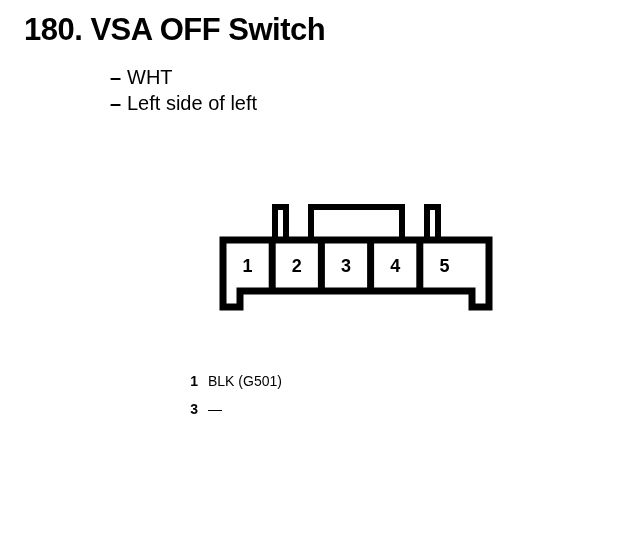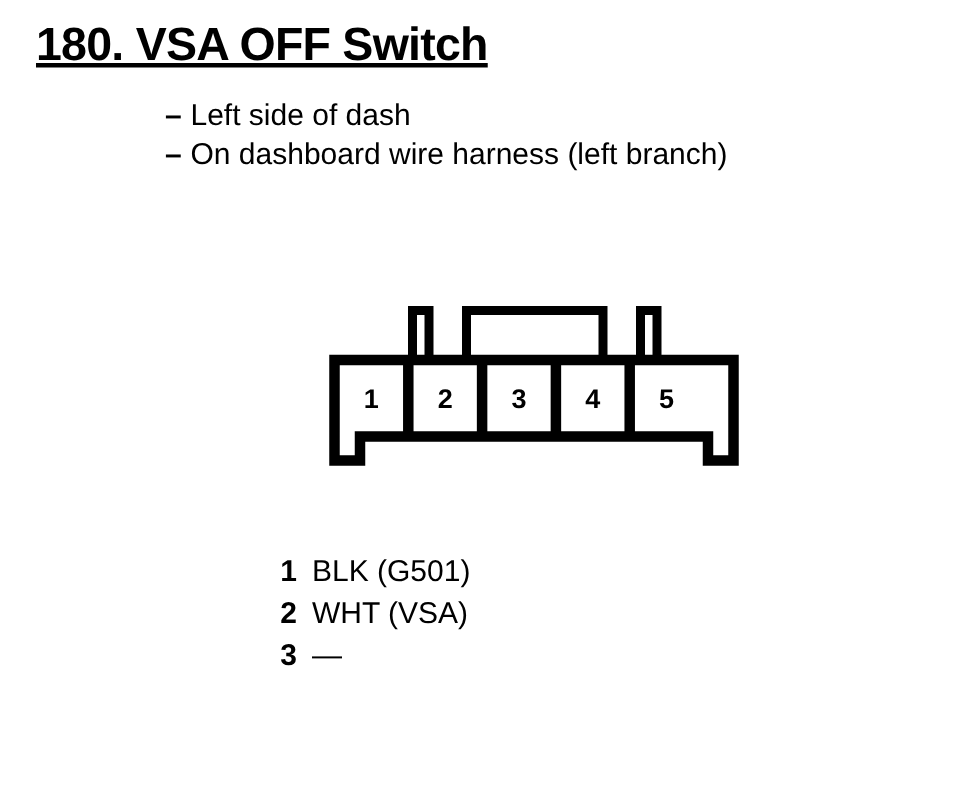--- a/index.html
+++ b/index.html
@@ -21,21 +21,20 @@
   
   #page-title {
     position: absolute;
     left: 24px;
     top: 13px;
     font-size: 31px;
     font-weight: bold;
     letter-spacing: -0.5px;
     white-space: nowrap;
     line-height: 1.1;
-    text-decoration: underline;
   }
 
   
   #desc-list {
     position: absolute;
     left: 110px;
     top: 64px;
     font-size: 20px;
     line-height: 26px;
     white-space: nowrap;
@@ -68,21 +67,21 @@
     fill: #000000;
     text-anchor: middle;
     dominant-baseline: middle;
   }
 
   
   #pin-legend {
     position: absolute;
     left: 178px;
     top: 367px;
-    font-size: 20px;
+    font-size: 14px;
     line-height: 28px;
   }
   .pin-row {
     display: block;
     height: 28px;
     white-space: nowrap;
   }
   .pin-num {
     display: inline-block;
     width: 20px;
@@ -94,24 +93,24 @@
     margin-left: 10px;
   }
 </style>
 </head>
 <body>
 
 <div id="page-title">180. VSA OFF Switch</div>
 
 <div id="desc-list">
   <span class="desc-item">
-    <span class="desc-dash">–</span><span>Left side of dash</span>
+    <span class="desc-dash">–</span><span>WHT</span>
   </span>
   <span class="desc-item">
-    <span class="desc-dash">–</span><span>On dashboard wire harness (left branch)</span>
+    <span class="desc-dash">–</span><span>Left side of left</span>
   </span>
 </div>
 
 <div id="connector">
   <svg width="280" height="116" viewBox="0 0 280 116" xmlns="http://www.w3.org/2000/svg">
 
     <g fill="none" stroke="#000000" stroke-width="6" stroke-linejoin="miter">
 
       <path d="M 59 37 L 59 4 L 70 4 L 70 37"></path>
 
@@ -143,18 +142,15 @@
     <text class="conn-num" x="179.2" y="64">4</text>
     <text class="conn-num" x="228.4" y="64">5</text>
   </svg>
 </div>
 
 <div id="pin-legend">
   <span class="pin-row">
     <span class="pin-num">1</span><span class="pin-desc">BLK (G501)</span>
   </span>
   <span class="pin-row">
-    <span class="pin-num">2</span><span class="pin-desc">WHT (VSA)</span>
-  </span>
-  <span class="pin-row">
     <span class="pin-num">3</span><span class="pin-desc">—</span>
   </span>
 </div>
 
 </body></html>

